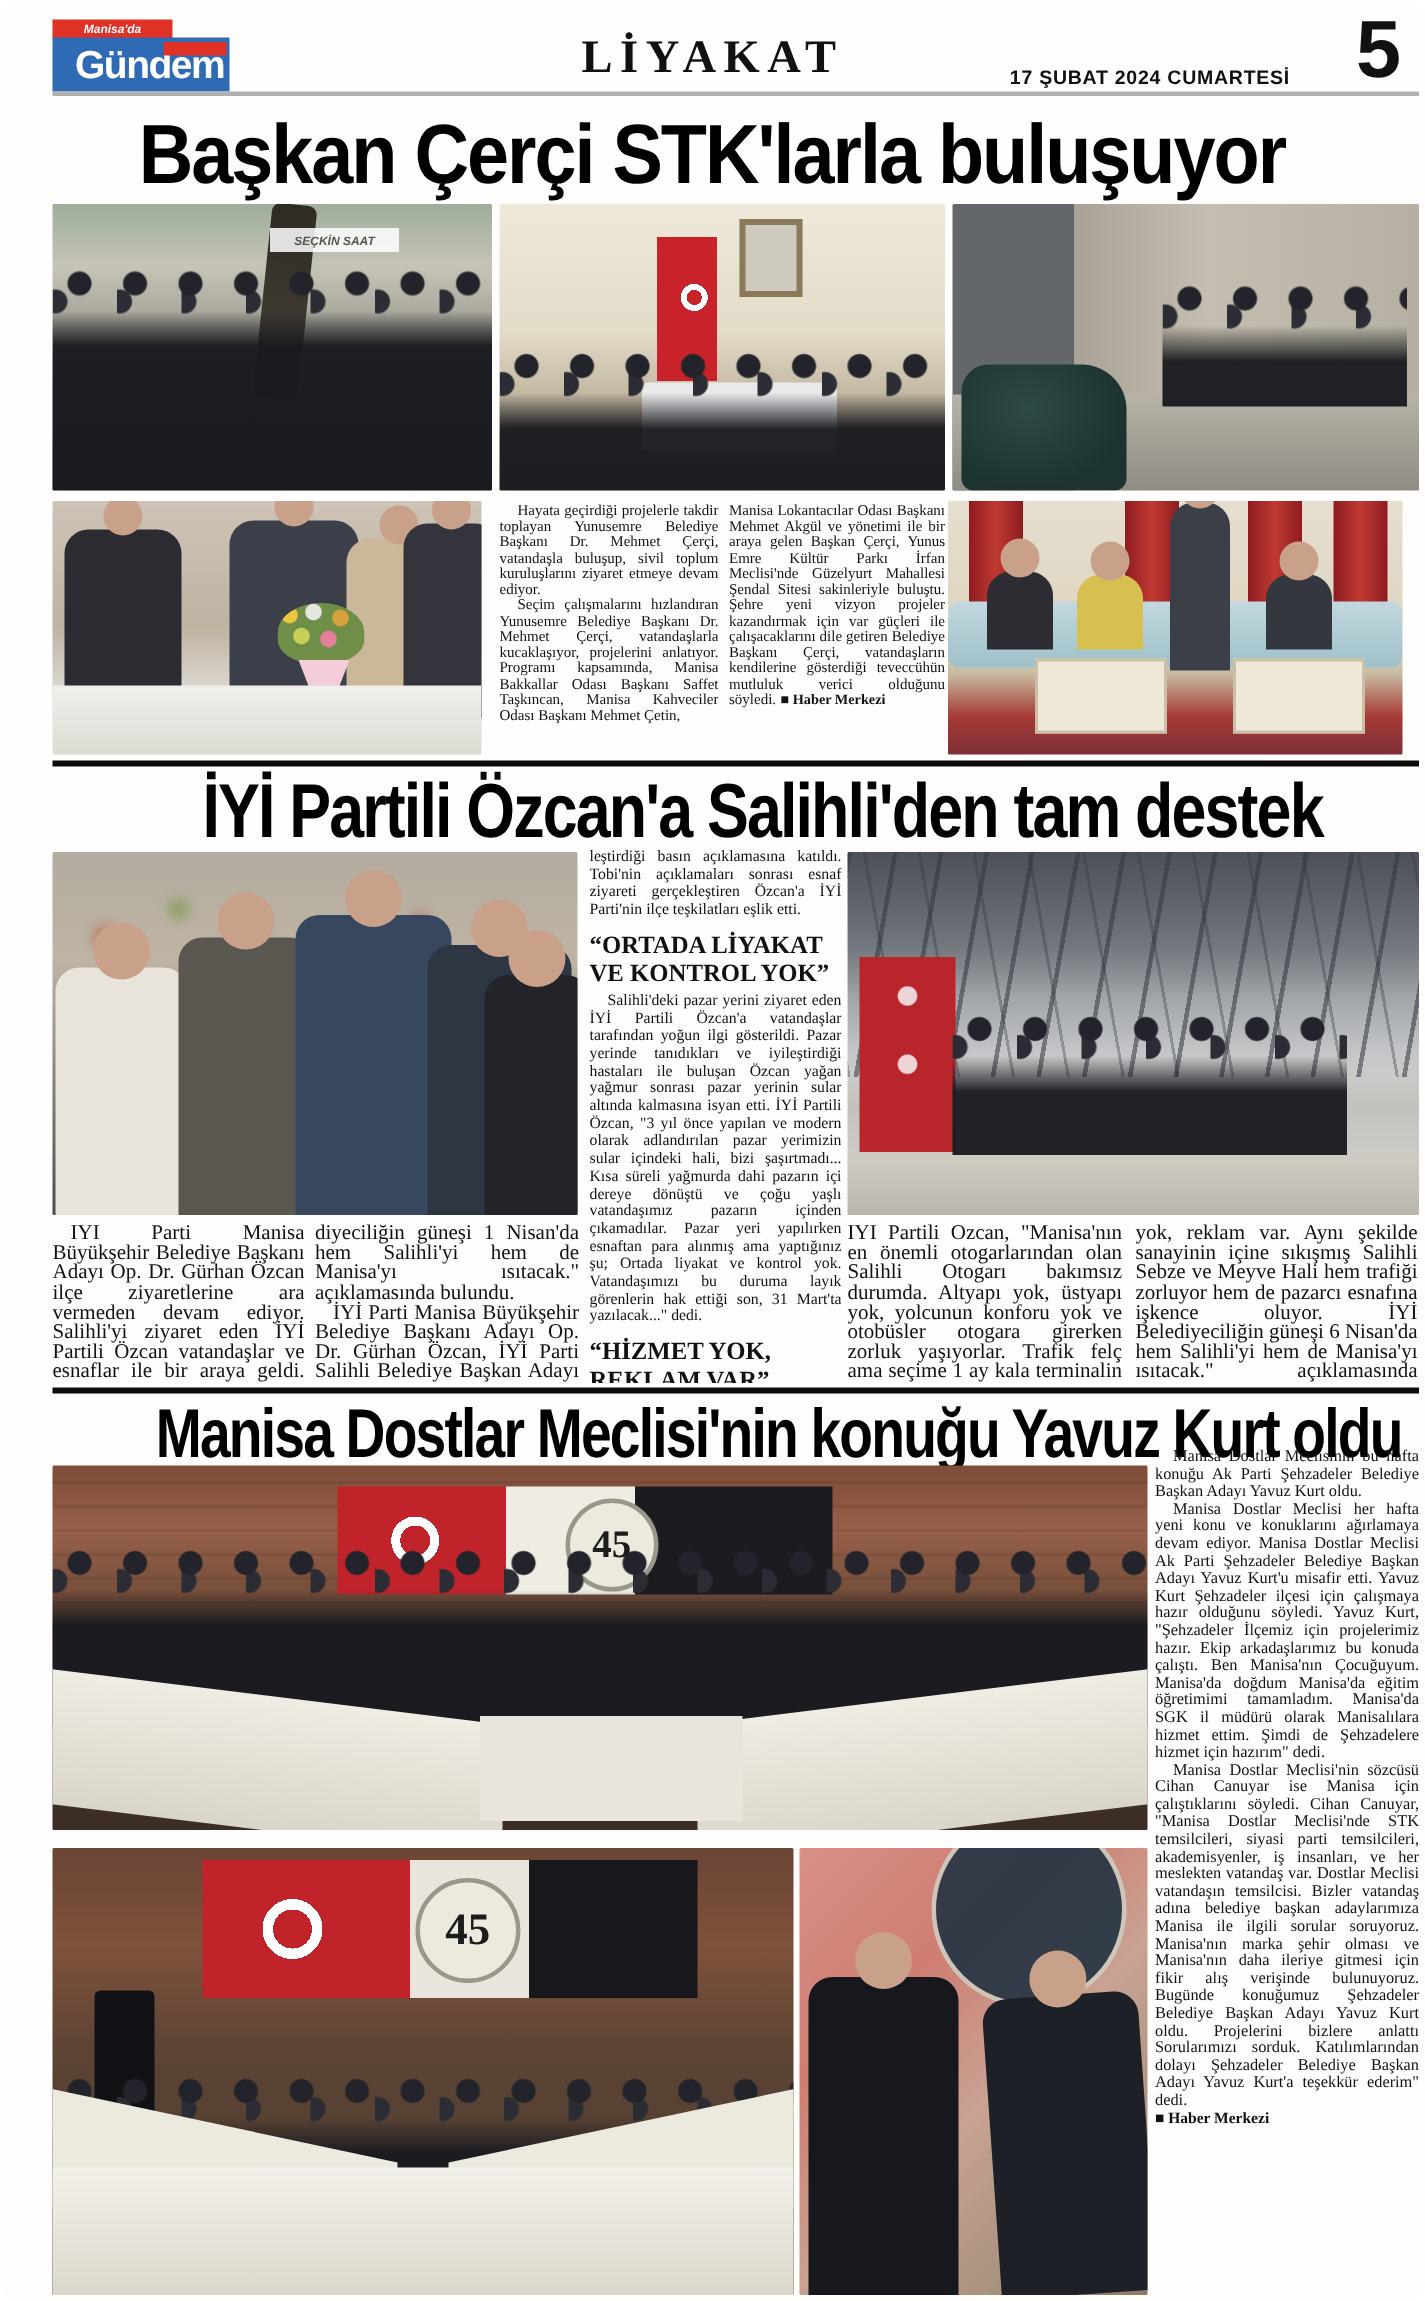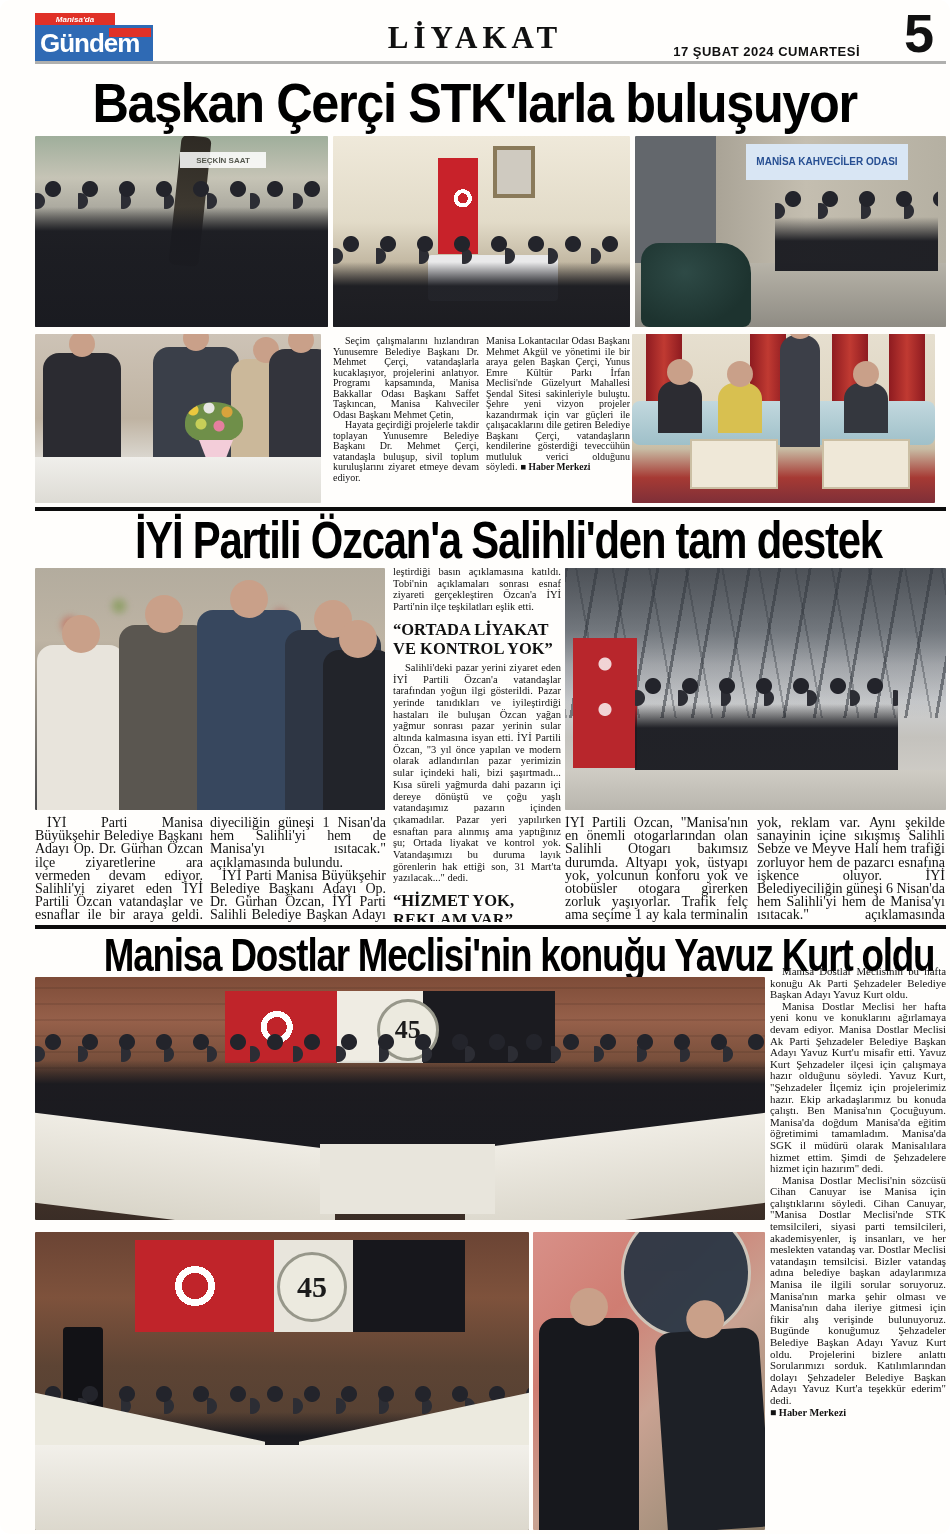--- a/index.html
+++ b/index.html
@@ -5,21 +5,21 @@
   html,body{margin:0;padding:0;background:#ffffff;}
   .page{position:relative;width:950px;height:1534px;background:#fffefc;margin:0 auto;
         font-family:"Liberation Serif",serif;color:#111;overflow:hidden;border-radius:11px;}
   .abs{position:absolute;}
 
   
   .logo{position:absolute;left:35px;top:13px;width:118px;height:48px;}
   .logo-tag{position:absolute;top:0;left:0;width:80px;height:13px;background:#e03127;color:#fff;
             font:italic bold 8px/13px "Liberation Sans",sans-serif;text-align:center;}
   .logo-main{position:absolute;top:12px;left:0;width:118px;height:36px;background:#2f6ab4;color:#fff;
-             font:bold 26px/36px "Liberation Sans",sans-serif;letter-spacing:-1px;padding-left:5px;box-sizing:border-box;}
+             font:bold 26px/36px "Liberation Sans",sans-serif;letter-spacing:-1px;padding-left:15px;box-sizing:border-box;}
   .logo-chip{position:absolute;top:15px;right:2px;width:42px;height:9px;background:#e03127;}
   .section-title{position:absolute;top:20px;left:0;width:950px;text-align:center;
                  font-family:"Liberation Serif",serif;font-weight:bold;font-size:31px;letter-spacing:5px;}
   .page-date{position:absolute;top:44px;right:90px;font-family:"Liberation Sans",sans-serif;
              font-size:13px;font-weight:bold;letter-spacing:.5px;}
   .page-num{position:absolute;top:6px;right:16px;font-family:"Liberation Sans",sans-serif;
             font-size:54px;font-weight:bold;line-height:1;}
   .header-rule{position:absolute;left:35px;top:61px;width:911px;height:3px;background:#b0b0ae;}
 
   
@@ -50,21 +50,21 @@
       radial-gradient(circle 8px at 18px 12px,#23242b 7.5px,transparent 8.5px),
       radial-gradient(circle 8px at 2px 24px,#2c2d34 7.5px,transparent 8.5px),
       linear-gradient(180deg,transparent 0,transparent 30px,rgba(24,25,31,.95) 54px);
     background-size:37px 100%,43px 100%,100% 100%;
     background-repeat:repeat-x,repeat-x,no-repeat;}
   .person{position:absolute;border-radius:16px 16px 0 0;}
   .person::before{content:"";position:absolute;top:-22px;left:50%;transform:translateX(-50%);
                   width:26px;height:26px;border-radius:50%;background:#c9a089;}
   .person.big::before{width:38px;height:38px;top:-30px;}
   .sign{position:absolute;display:flex;align-items:center;justify-content:center;text-align:center;
-        font-family:"Liberation Sans",sans-serif;font-weight:bold;}
+        font-family:"Liberation Sans",sans-serif;font-weight:bold;font-style:italic;}
   .flag{background:radial-gradient(circle at 62% 42%,transparent 0 5px,#fff 5px 9px,transparent 9px),#c8222a;}
   .circle45{position:absolute;border-radius:50%;background:#eceadf;color:#1c1c1c;
             font-family:"Liberation Serif",serif;font-weight:bold;
             display:flex;align-items:center;justify-content:center;border:3px solid #97978a;}
   .curtain{position:absolute;top:0;width:36px;height:95px;border-radius:0 0 14px 14px;
            background:linear-gradient(90deg,#8e1b20,#c03a32 50%,#8e1b20);}
 
   .ph-a1-1{background:linear-gradient(180deg,#9fae9b 0%,#c6c4b6 22%,#a8a69c 40%,#6e6e66 62%,#3f3f3c 100%);}
   .ph-a1-2{background:linear-gradient(180deg,#efe9da 0%,#e2dbc8 45%,#bdb29c 70%,#6b5c49 100%);}
   .ph-a1-3{background:linear-gradient(90deg,#63676c 0%,#63676c 26%,#a9a396 26%,#c4beb0 55%,#b5b0a2 100%);}
@@ -101,38 +101,37 @@
 
   <div class="photo ph-a1-2" style="left:333px;top:136px;width:297px;height:191px;">
     <div class="abs flag" style="left:105px;top:22px;width:40px;height:96px;"></div>
     <div class="abs" style="left:160px;top:10px;width:34px;height:44px;background:#cfcac0;border:4px solid #8a7a5a;"></div>
     <div class="abs" style="left:95px;bottom:26px;width:130px;height:46px;background:#e9e9ea;border-radius:4px;"></div>
     <div class="crowd" style="height:95px;"></div>
   </div>
 
   <div class="photo ph-a1-3" style="left:635px;top:136px;width:311px;height:191px;">
     <div class="abs" style="left:0;bottom:0;right:0;height:64px;background:linear-gradient(#b7b3a8,#8f8c84);"></div>
-    <div class="sign" style="right:38px;top:8px;width:162px;height:36px;background:#d9e6f4;color:#274f92;font-size:10px;line-height:1.15;padding:2px;box-sizing:border-box;">MANİSA KAHVECİLER ODASI</div>
     <div class="crowd" style="left:140px;right:8px;bottom:56px;height:84px;"></div>
     <div class="abs" style="left:6px;bottom:0;width:110px;height:84px;background:radial-gradient(ellipse at 40% 35%,#2e4a46,#1d332f 70%);border-radius:18px 30px 8px 8px;"></div>
   </div>
 
   <div class="photo ph-a1-4" style="left:35px;top:334px;width:286px;height:169px;">
     <div class="person" style="left:8px;bottom:30px;width:78px;height:120px;background:#2b2b31;"></div>
     <div class="person" style="left:118px;bottom:44px;width:86px;height:112px;background:#3a3f49;"></div>
     <div class="person" style="left:196px;bottom:40px;width:70px;height:104px;background:#cbb89a;"></div>
     <div class="person" style="left:234px;bottom:24px;width:64px;height:130px;background:#33343c;"></div>
     <div class="abs" style="left:150px;top:68px;width:58px;height:40px;border-radius:50% 50% 40% 40%;background-color:#6f8f49;background-image:radial-gradient(circle 6px at 8px 8px,#ecc83e 5px,transparent 6px),radial-gradient(circle 6px at 24px 6px,#e6e6e2 5px,transparent 6px),radial-gradient(circle 6px at 42px 10px,#d8a33c 5px,transparent 6px),radial-gradient(circle 6px at 16px 22px,#c7cf58 5px,transparent 6px),radial-gradient(circle 6px at 34px 24px,#e57f9e 5px,transparent 6px);"></div>
     <div class="abs" style="left:164px;top:106px;width:34px;height:44px;background:#f3cdd9;clip-path:polygon(50% 100%,0 0,100% 0);"></div>
     <div class="abs" style="left:0;right:0;bottom:0;height:46px;background:linear-gradient(#f0efeb,#dddbd4);"></div>
   </div>
 
   <div class="col c-a1" style="left:333px;top:336px;width:146px;height:168px;">
+    <p>Hayata geçirdiği projelerle takdir toplayan Yunusemre Belediye Başkanı Dr. Mehmet Çerçi, vatandaşla buluşup, sivil toplum kuruluşlarını ziyaret etmeye devam ediyor.</p>
     <p>Seçim çalışmalarını hızlandıran Yunusemre Belediye Başkanı Dr. Mehmet Çerçi, vatandaşlarla kucaklaşıyor, projelerini anlatıyor. Programı kapsamında, Manisa Bakkallar Odası Başkanı Saffet Taşkıncan, Manisa Kahveciler Odası Başkanı Mehmet Çetin,</p>
-    <p>Hayata geçirdiği projelerle takdir toplayan Yunusemre Belediye Başkanı Dr. Mehmet Çerçi, vatandaşla buluşup, sivil toplum kuruluşlarını ziyaret etmeye devam ediyor.</p>
   </div>
   <div class="col c-a1" style="left:486px;top:336px;width:144px;height:168px;">
     <p class="noindent"><span>Manisa Lokantacılar Odası Başkanı Mehmet Akgül ve yönetimi ile bir araya gelen Başkan Çerçi, Yunus Emre Kültür Parkı İrfan Meclisi'nde Güzelyurt Mahallesi Şendal Sitesi sakinleriyle buluştu. Şehre yeni vizyon projeler kazandırmak için var güçleri ile çalışacaklarını dile getiren Belediye Başkanı Çerçi, vatandaşların kendilerine gösterdiği teveccühün mutluluk verici olduğunu söyledi.</span><b class="byline">■ Haber Merkezi</b></p>
   </div>
 
   <div class="photo ph-a1-5" style="left:632px;top:334px;width:303px;height:169px;">
     <div class="curtain" style="left:14px;"></div>
     <div class="curtain" style="left:118px;"></div>
     <div class="curtain" style="left:200px;"></div>
     <div class="curtain" style="right:10px;"></div>

